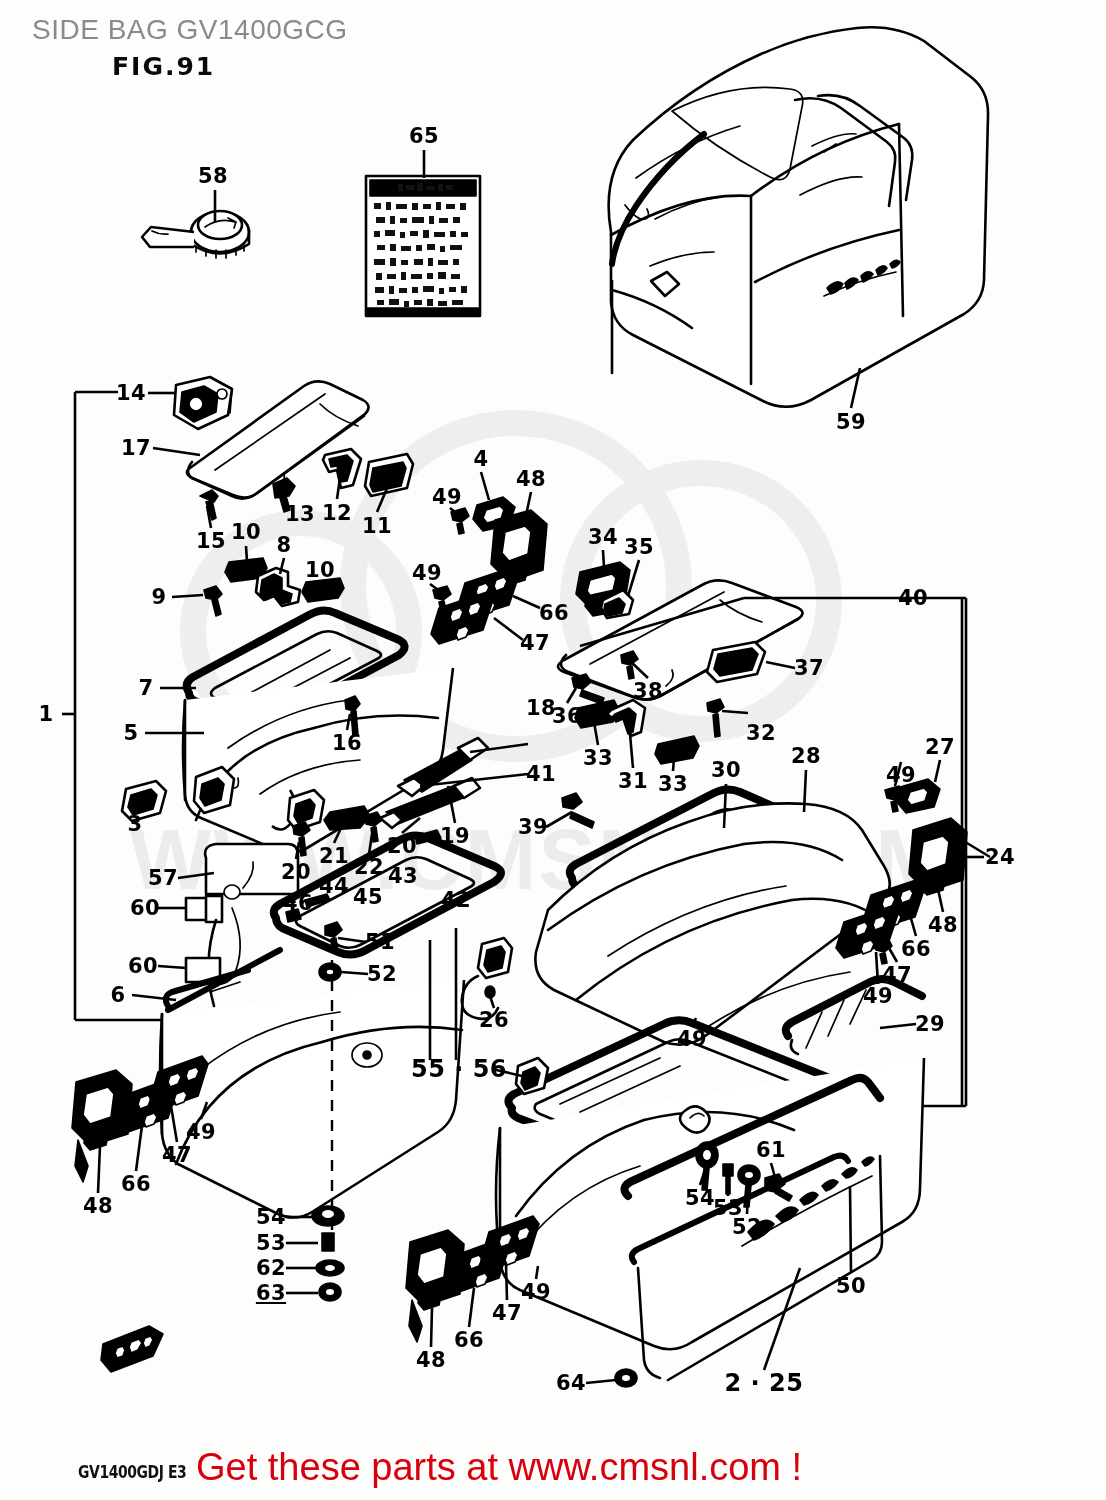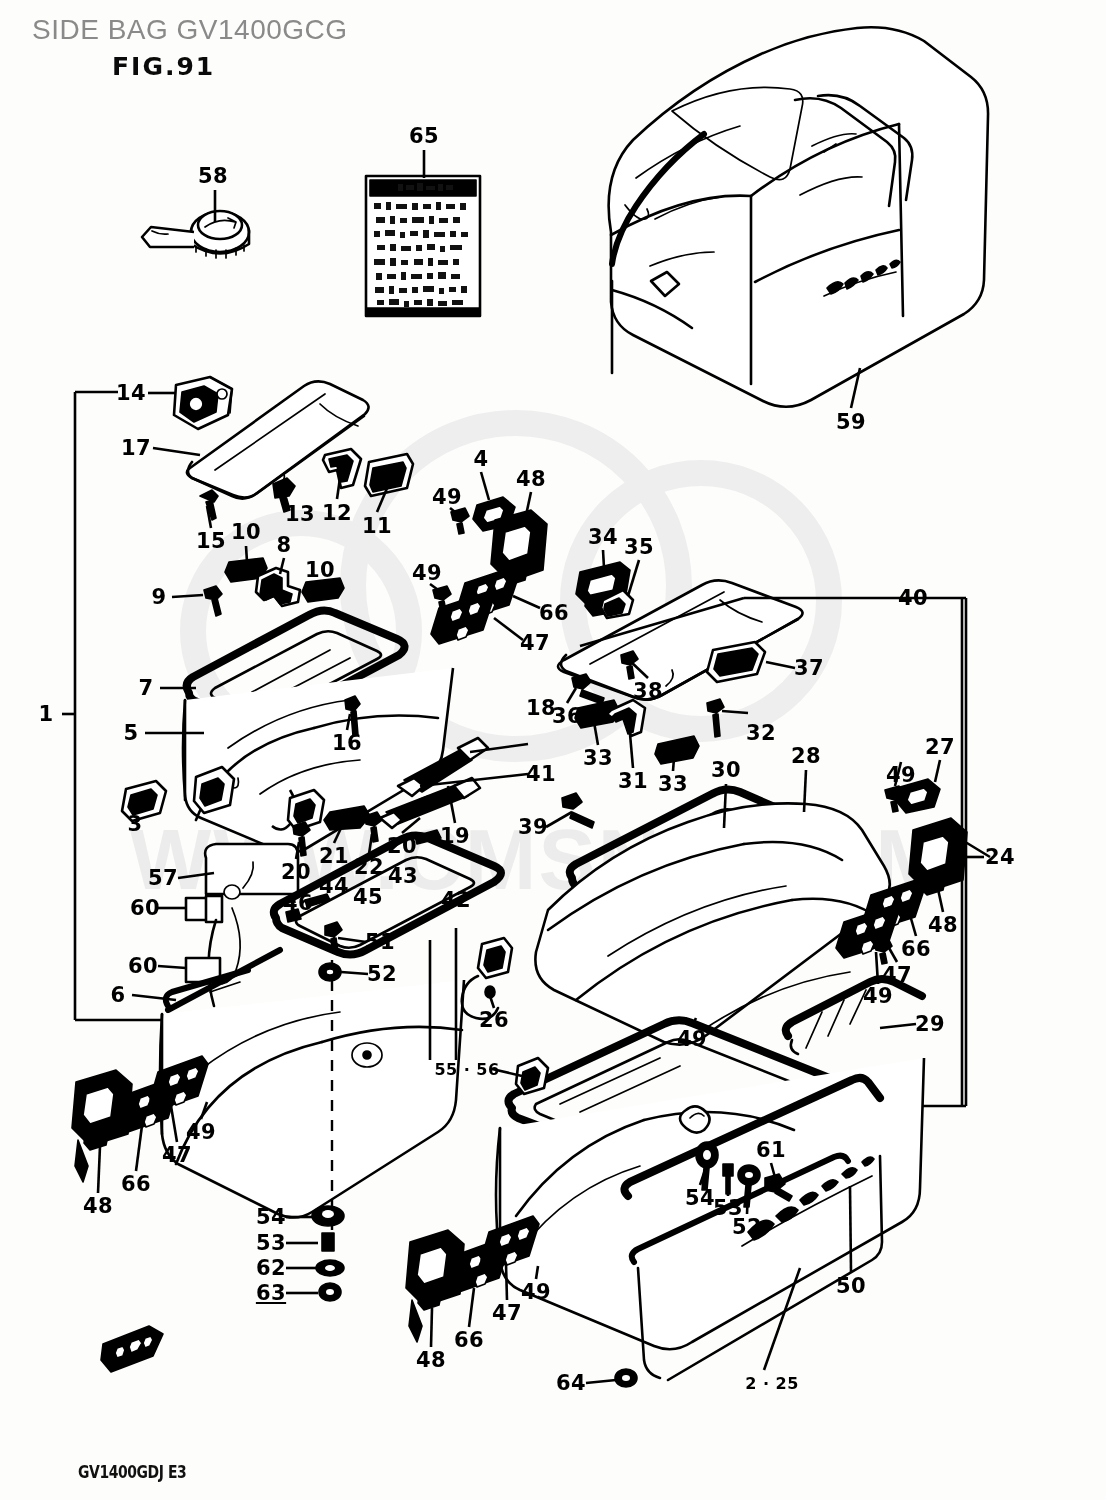--- a/index.html
+++ b/index.html
@@ -17,21 +17,21 @@
   .foot-code{position:absolute;left:78px;top:1462px;font-size:17px;font-weight:bold;
              color:#111;letter-spacing:-.5px;font-family:"DejaVu Sans",sans-serif;
              transform:scaleX(.82);transform-origin:left center;white-space:nowrap;}
   .foot-cta{position:absolute;left:196px;top:1446px;font-size:38px;color:#d8000c;
             white-space:nowrap;font-family:"Liberation Sans",sans-serif;}
 
   
   .num{position:absolute;font-family:"DejaVu Sans",sans-serif;font-weight:bold;
        font-size:21px;color:#000;letter-spacing:.5px;white-space:nowrap;
        transform:translate(-50%,-50%);}
-  .num.sm{font-size:16px;margin-left:8px;}
+  .num.sm{font-size:24px;}
 
   
   #wm{position:absolute;left:0;top:430px;width:1106px;height:640px;
       pointer-events:none;opacity:1;}
   .wm-text{position:absolute;left:130px;top:380px;font-size:86px;font-weight:bold;
            color:#ececec;letter-spacing:2px;font-family:"Liberation Sans",sans-serif;
            white-space:nowrap;}
   .wm-ring{position:absolute;border-radius:50%;border:26px solid #eeeeee;}
 
   
@@ -687,14 +687,15 @@
       <div class="num" style="left: 700px; top: 1198px;">54</div>
       <div class="num" style="left: 728px; top: 1208px;">53</div>
       <div class="num" style="left: 747px; top: 1227px;">52</div>
       <div class="num" style="left: 771px; top: 1150px;">61</div>
       <div class="num" style="left: 851px; top: 1286px;">50</div>
       <div class="num" style="left: 571px; top: 1383px;">64</div>
       <div class="num sm" style="left: 764px; top: 1383px;">2 · 25</div>
     </div>
 
   <div class="foot-code">GV1400GDJ E3</div>
+  <div class="foot-cta">Get these parts at www.cmsnl.com !</div>
 
 </div>
 
 </body></html>

